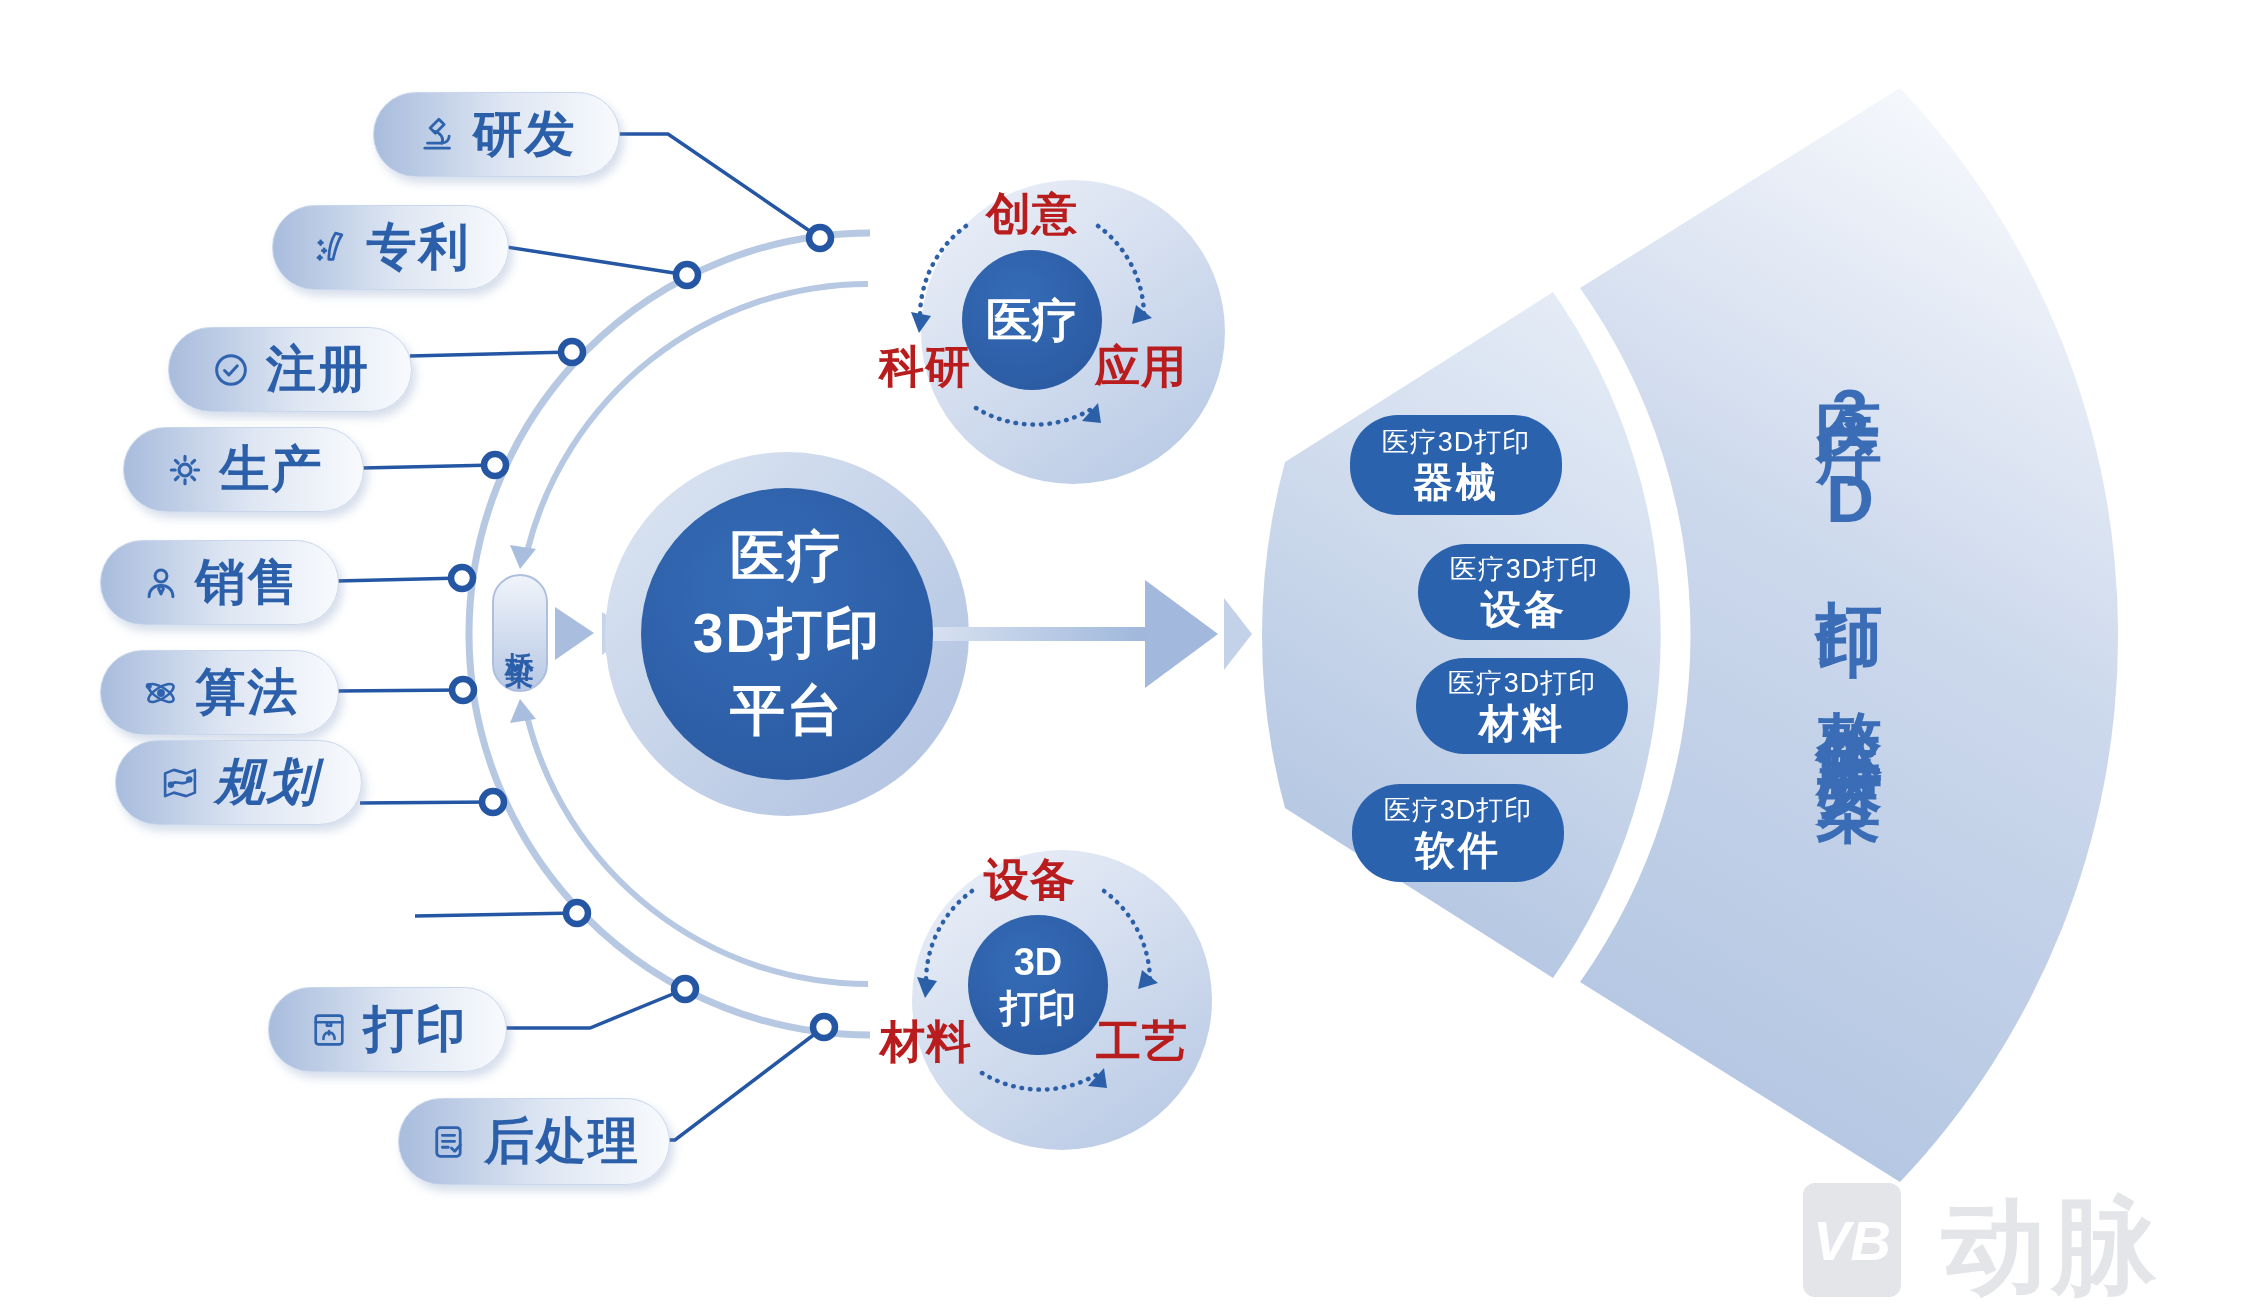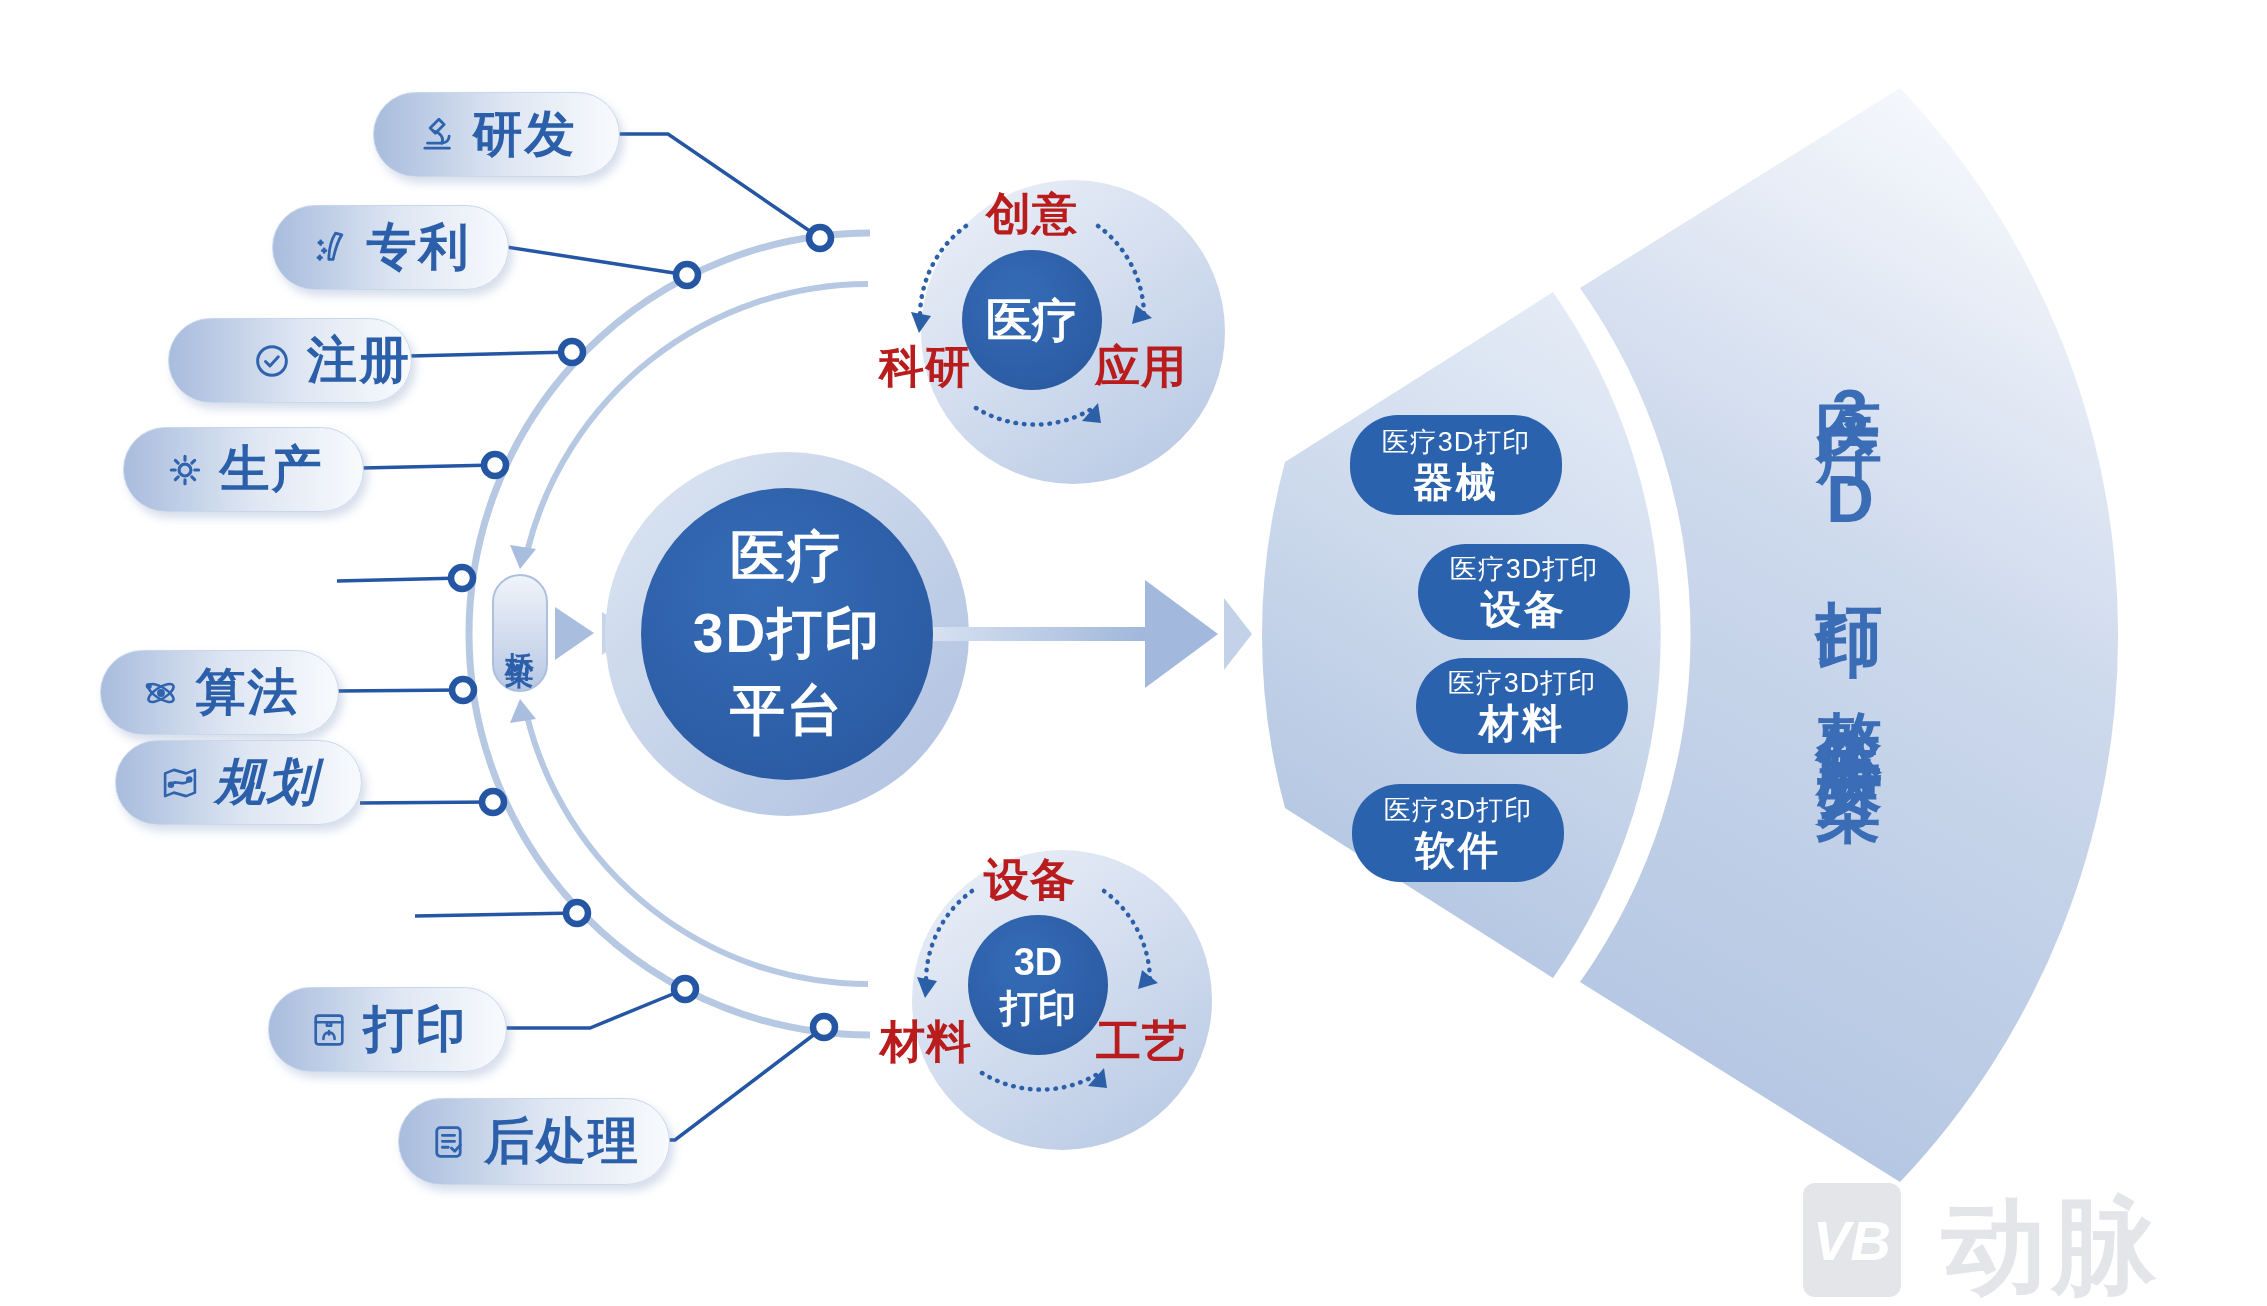--- a/index.html
+++ b/index.html
@@ -201,40 +201,50 @@
       <svg viewBox="0 0 24 24" fill="none" stroke="#2f63ae" stroke-width="1.6" stroke-linejoin="round" stroke-linecap="round">
         <path d="M14 3.5 C11.5 7.5 10.2 12.5 10.2 18.5 L12.6 18.5 C14 12 15.6 7.5 17.6 4.5 Z"></path>
         <path d="M5.5 8 v2 M4.5 9 h2"></path>
           <path d="M7.5 12.5 v2 M6.5 13.5 h2"></path>
           <path d="M5 16.5 v2 M4 17.5 h2"></path>
       </svg>
     </span>
     <span>专利</span>
   </div>
 
-  <div class="pill-left" style="left:168px;top:318px;width:242px;justify-content:flex-end;">
+  <div class="pill-left" style="left:168px;top:327px;width:242px;">
     <span class="icn">
       <svg viewBox="0 0 24 24" fill="none" stroke="#2f63ae" stroke-width="1.7" stroke-linejoin="round" stroke-linecap="round">
         <circle cx="12" cy="12" r="8.2"></circle>
           <path d="M8.3 12.3 l2.5 2.5 4.8-5.2"></path>
       </svg>
     </span>
     <span>注册</span>
   </div>
 
   <div class="pill-left" style="left:123px;top:427px;width:239px;">
     <span class="icn">
       <svg viewBox="0 0 24 24" fill="none" stroke="#2f63ae" stroke-width="1.8" stroke-linejoin="round" stroke-linecap="round">
         <circle cx="12" cy="12" r="3.4"></circle>
         <path d="M12 4.2v2.2 M12 17.6v2.2 M4.2 12h2.2 M17.6 12h2.2 M6.5 6.5l1.6 1.6 M15.9 15.9l1.6 1.6 M17.5 6.5l-1.6 1.6 M8.1 15.9l-1.6 1.6"></path>
       </svg>
     </span>
     <span>生产</span>
   </div>
 
+  <div class="pill-left" style="left:100px;top:540px;width:237px;">
+    <span class="icn">
+      <svg viewBox="0 0 24 24" fill="none" stroke="#2f63ae" stroke-width="1.7" stroke-linejoin="round" stroke-linecap="round">
+        <circle cx="12" cy="8" r="3.4"></circle>
+          <path d="M5.2 19.8 c0-4.2 3-6.4 6.8-6.4 s6.8 2.2 6.8 6.4"></path>
+        <path d="M12 13.4 l1.4 1.8 -1.4 3 -1.4-3 Z"></path>
+      </svg>
+    </span>
+    <span>销售</span>
+  </div>
 
   <div class="pill-left" style="left:100px;top:650px;width:237px;">
     <span class="icn">
       <svg viewBox="0 0 24 24" fill="none" stroke="#2f63ae" stroke-width="1.5" stroke-linejoin="round" stroke-linecap="round">
         <ellipse cx="12" cy="12" rx="8.2" ry="3.2" transform="rotate(-32 12 12)"></ellipse>
         <ellipse cx="12" cy="12" rx="8.2" ry="3.2" transform="rotate(32 12 12)"></ellipse>
         <circle cx="12" cy="12" r="1.5" fill="#2f63ae"></circle>
           <circle cx="5" cy="8" r="1" fill="#2f63ae"></circle>
       </svg>
     </span>

